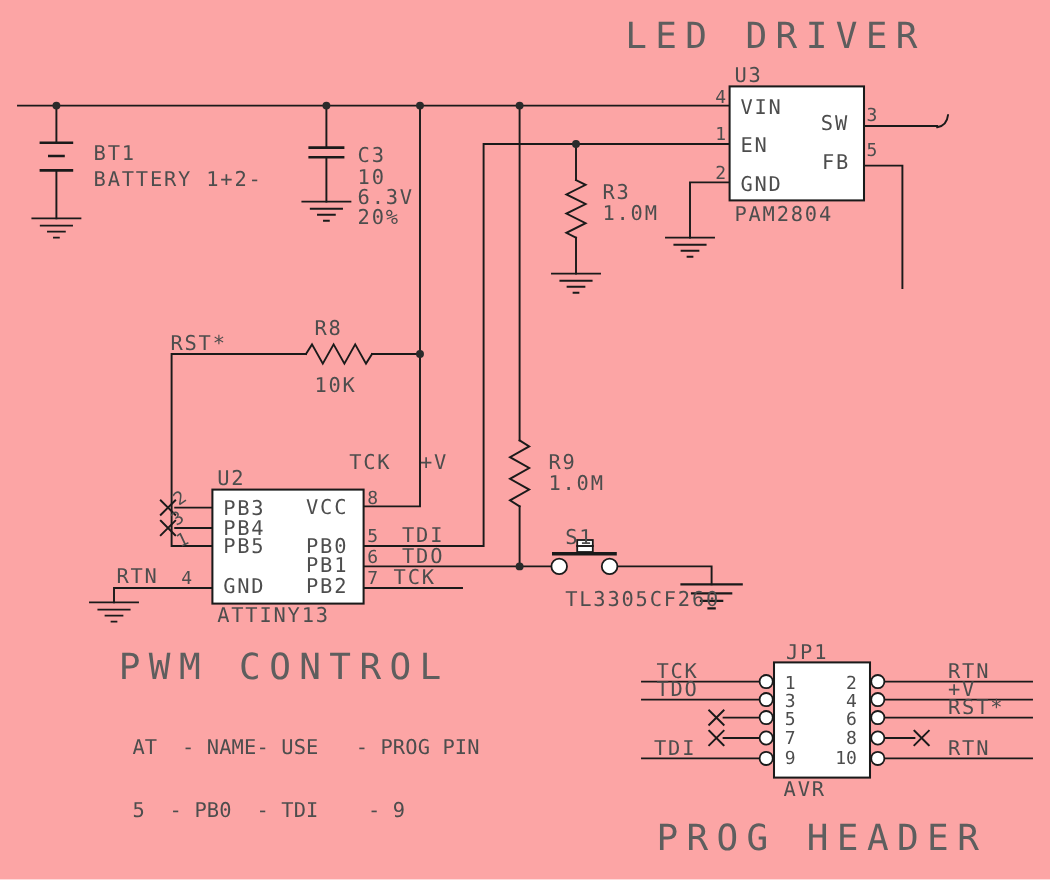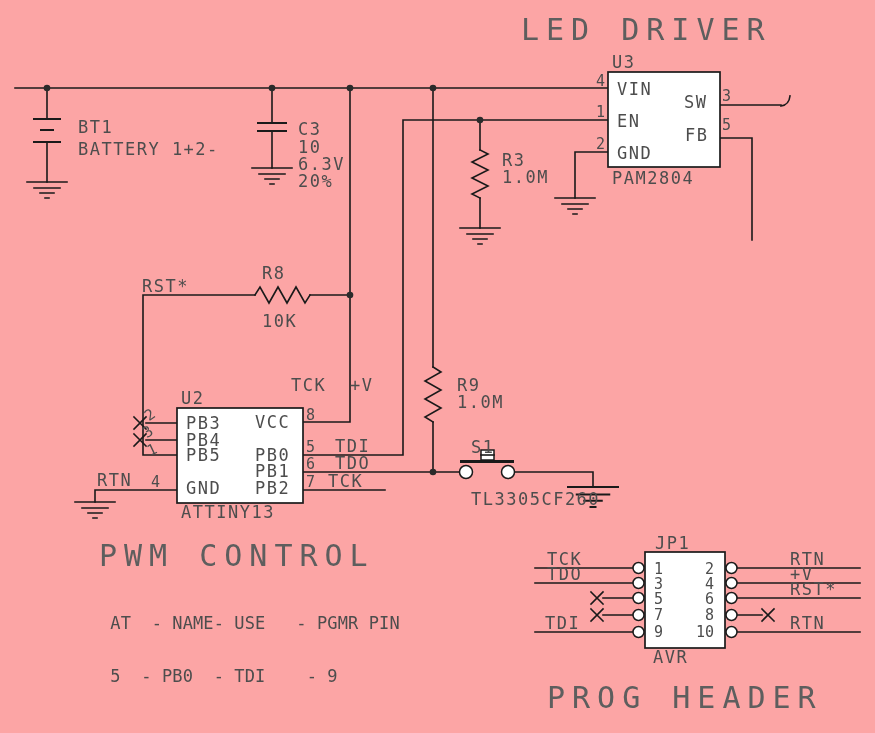--- a/index.html
+++ b/index.html
@@ -190,20 +190,20 @@
   <text class="pn" x="654" y="620">7</text>
   <text class="pn" x="654" y="637">9</text>
   <text class="pn end" x="714" y="574">2</text>
   <text class="pn end" x="714" y="589">4</text>
   <text class="pn end" x="714" y="604">6</text>
   <text class="pn end" x="714" y="620">8</text>
   <text class="pn end" x="714" y="637">10</text>
 </svg>
 
 <div class="pintable">
-  <div> AT  - NAME- USE   - PGMR PIN</div>
+  <div> AT  - NAME- USE   - PROG PIN</div>
   <div> 5  - PB0  - TDI    - 9</div>
   
   
   
   
 </div>
 </div>
 
 </body></html>

